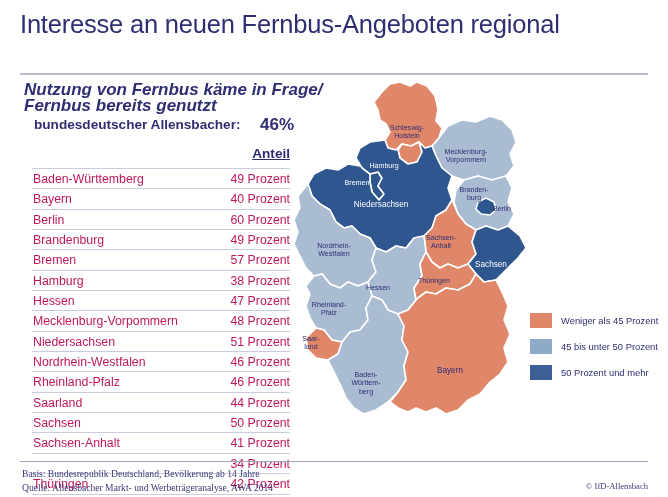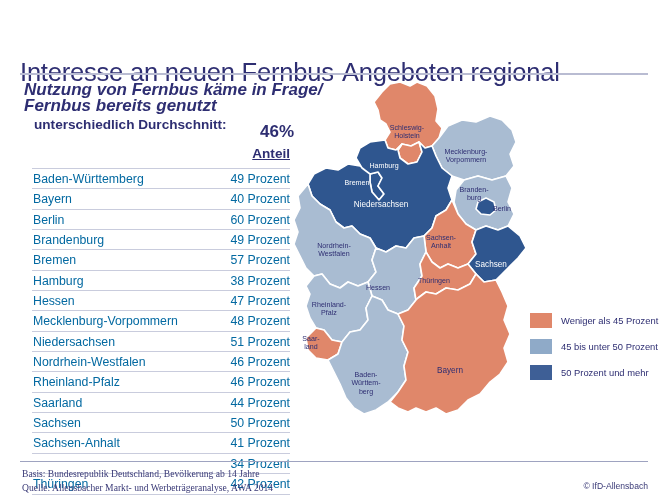--- a/index.html
+++ b/index.html
@@ -18,21 +18,21 @@
   
   .title {
     position: absolute;
     left: 20px; top: 10px; width: 630px;
     font-size: 25.5px;
     line-height: 28px;
     font-weight: 400;
     letter-spacing: -0.2px;
     color: #2e2e72;
   }
-  .title-line { display: block; white-space: nowrap; margin-top: 48px; }
+  .title-line { display: block; white-space: nowrap; }
 
   .rule-top {
     position: absolute;
     left: 20px; top: 73px; width: 628px; height: 2px;
     background: #b9bcd2;
   }
 
   
   .subtitle {
     position: absolute;
@@ -46,41 +46,41 @@
   .subtitle span { display: block; white-space: nowrap; }
 
   .avg-row {
     position: absolute;
     left: 34px; top: 117px; width: 280px;
     font-size: 13.6px;
     font-weight: bold;
     color: #2e2e72;
   }
   .avg-label { position: absolute; left: 0; top: 0; white-space: nowrap; }
-  .avg-value { position: absolute; left: 226px; top: -2px; font-size: 17px; font-weight: bold; margin-top: 7px; }
+  .avg-value { position: absolute; left: 226px; top: -2px; font-size: 17px; font-weight: bold; }
 
   
   .table {
     position: absolute;
     left: 32px; top: 146px;
     width: 258px;
   }
   .thead {
     position: relative; height: 22px;
     font-size: 13.6px; font-weight: bold; color: #2e2e72;
   }
   .thead .th-name { position: absolute; left: 0; top: 0; }
   .thead .th-value { position: absolute; right: 0; top: 0; text-decoration: underline; }
 
   .trow {
     position: relative;
     height: 19.35px;
     border-top: 1px solid #c9ccdd;
     font-size: 12.3px;
-    color: #0369a1;
+    color: #be185d;
   }
   .trow .cell-name { position: absolute; left: 1px; top: 3px; white-space: nowrap; }
   .trow .cell-value { position: absolute; right: 0px; top: 3px; white-space: nowrap; }
   .trow:last-child { border-bottom: 1px solid #c9ccdd; }
 
   
   .map-wrap {
     position: absolute;
     left: 286px; top: 76px;
     width: 250px; height: 380px;
@@ -128,39 +128,40 @@
     color: #3a3a77;
     font-family: Liberation Serif, serif;
   }
   .footnotes span { display: block; white-space: nowrap; }
   .copyright {
     position: absolute;
     right: 20px; top: 481px;
     font-size: 8.6px;
     color: #3a3a77;
     white-space: nowrap;
+    font-family: Liberation Serif, serif;
   }
 </style>
 </head>
 <body>
 
 <div id="root">
 
   <div class="title">
     <span class="title-line">Interesse an neuen Fernbus-Angeboten regional</span>
   </div>
   <div class="rule-top"></div>
 
   <div class="subtitle">
     <span>Nutzung von Fernbus käme in Frage/</span>
     <span>Fernbus bereits genutzt</span>
   </div>
 
   <div class="avg-row">
-    <span class="avg-label">unterschiedlich Durchschnitt:</span>
+    <span class="avg-label">bundesdeutscher Allensbacher:</span>
     <span class="avg-value">46%</span>
   </div>
 
   <div class="table">
     <div class="thead">
       <span class="th-value">Anteil</span>
     </div>
     <div id="table-body">
         <div class="trow">
           <span class="cell-name">Baden-Württemberg</span>

